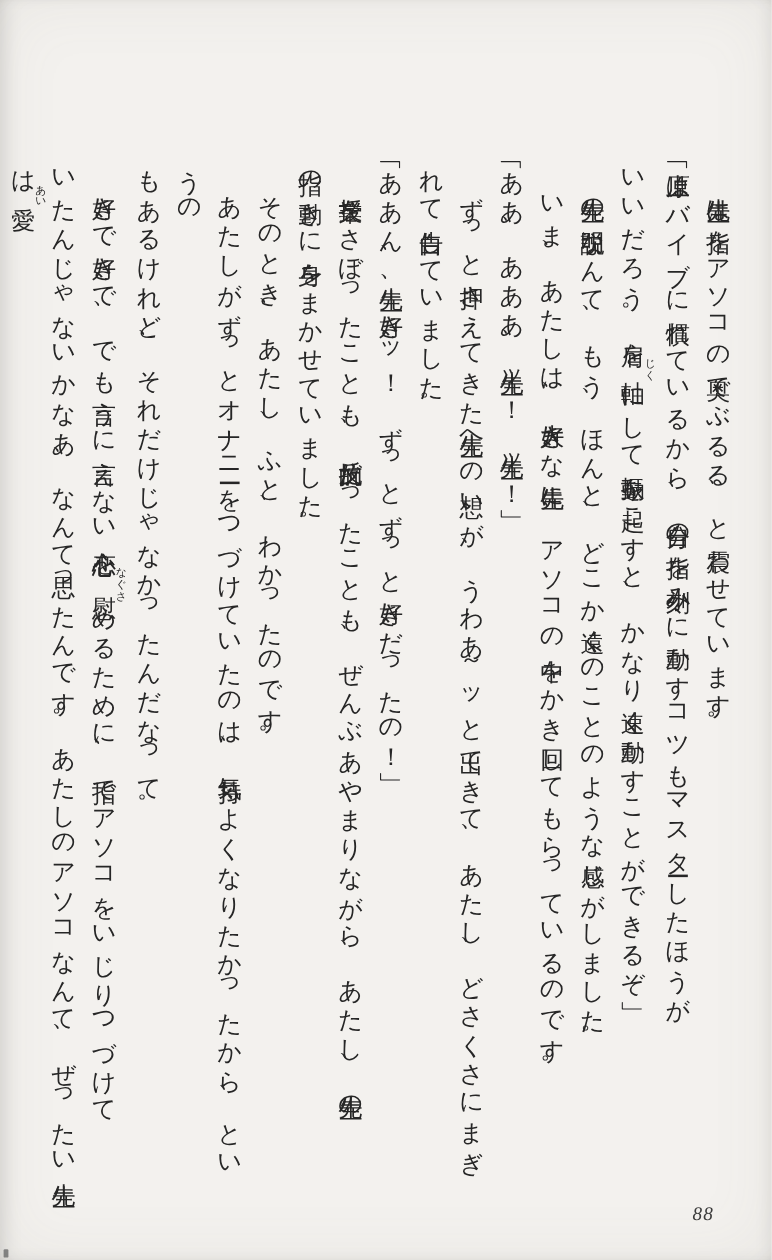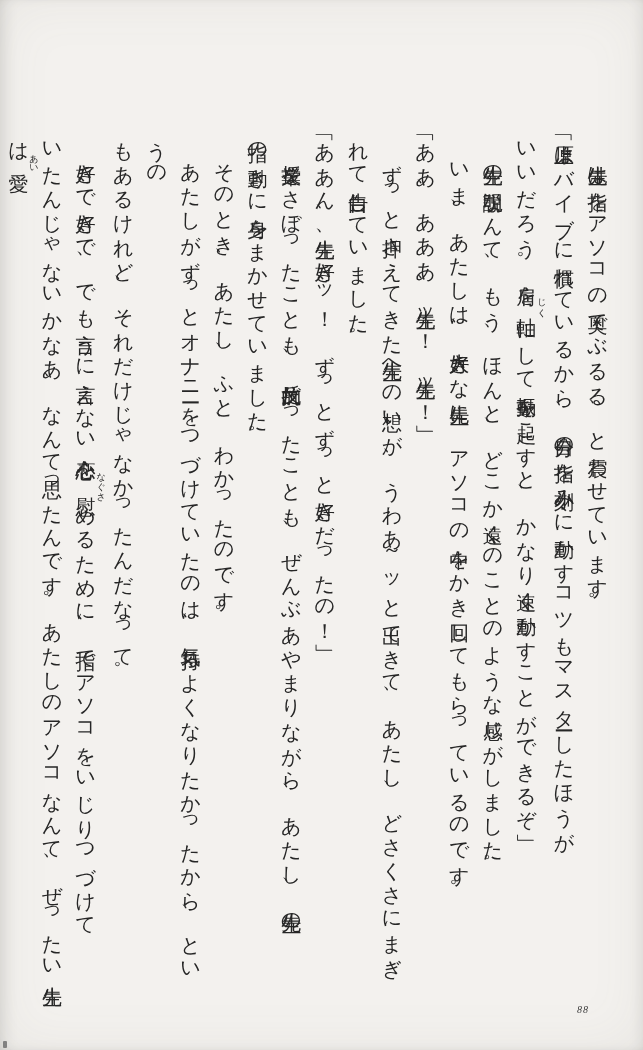--- a/index.html
+++ b/index.html
@@ -46,21 +46,21 @@
   }
   rt {
     font-size: 9px;
     letter-spacing: 0;
     color: var(--ink, #262626);
   }
   .page-number {
     position: absolute;
     top: 1004px;
     left: 577px;
-    font-size: 10px;
+    font-size: 16px;
     font-style: italic;
     letter-spacing: 1px;
     color: var(--pagenum, #3c3c3c);
   }
   .speck {
     position: absolute;
     left: 3px;
     top: 1041px;
     width: 4px;
     height: 7px;

